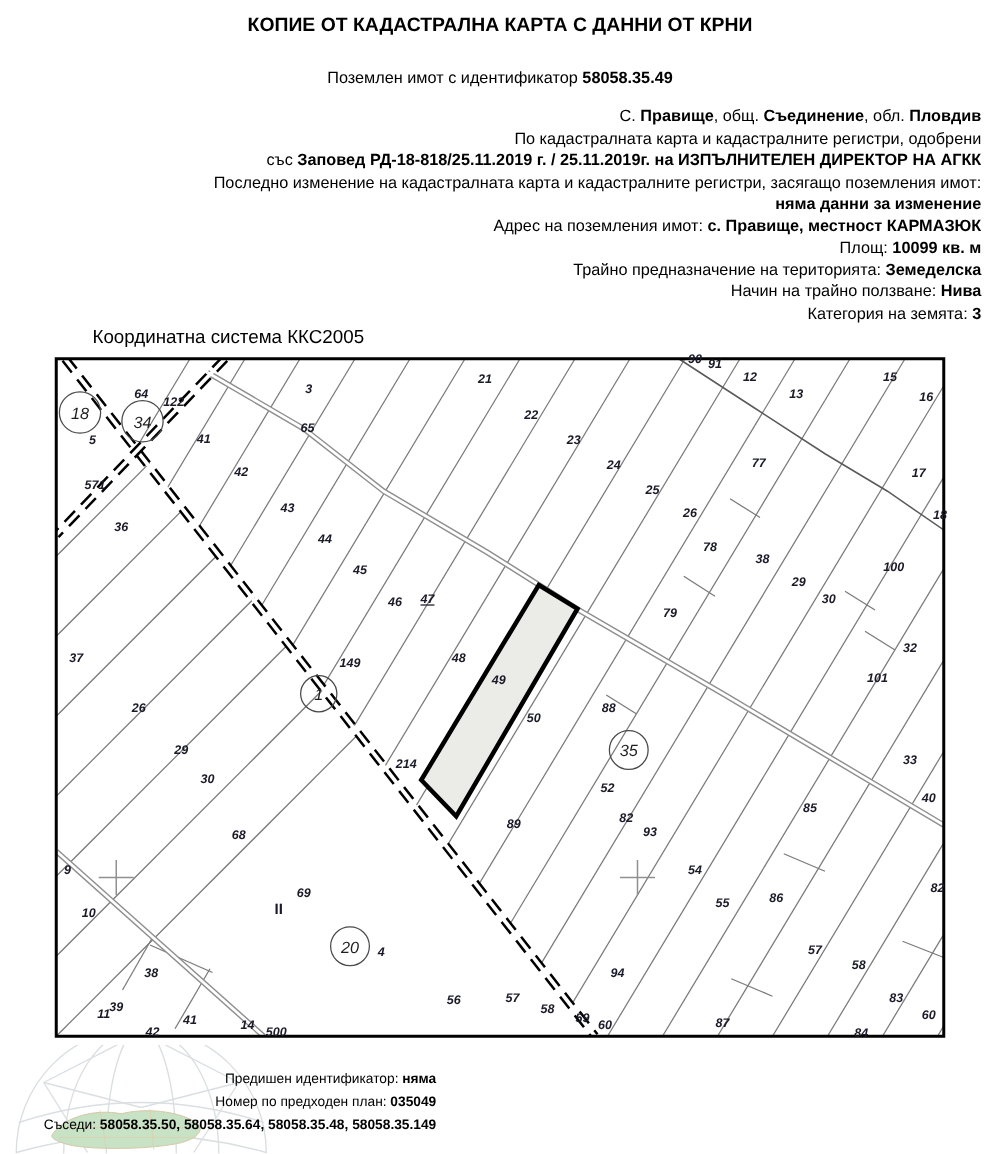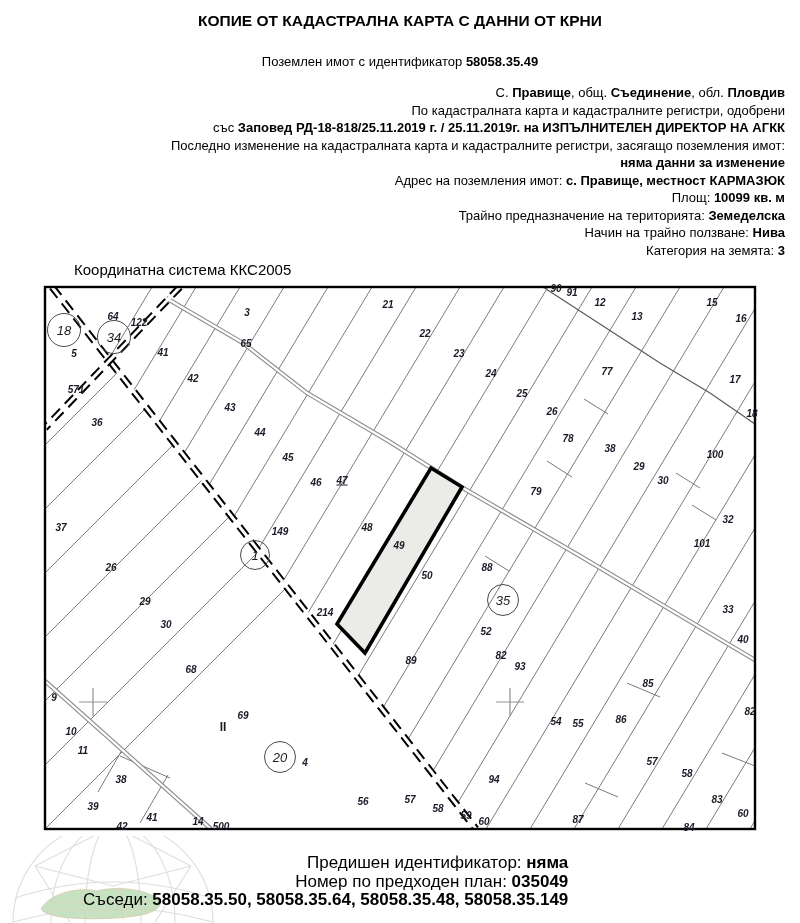--- a/index.html
+++ b/index.html
@@ -16,21 +16,21 @@
   .map-svg{position:absolute;left:43px;top:285px;width:714px;height:547px;}
   .overlay{position:absolute;left:0;top:0;width:800px;height:923px;pointer-events:none;}
   .mlabel{position:absolute;transform:translate(-50%,-50%);font-size:10px;font-weight:bold;
           font-style:italic;color:#1a1a28;white-space:nowrap;}
   .mcircle{position:absolute;border:1.4px solid #4a4a4a;border-radius:50%;
            display:flex;align-items:center;justify-content:center;
            font-style:italic;font-size:13px;color:#1f1f1f;box-sizing:border-box;}
   .roman{position:absolute;transform:translate(-50%,-50%);font-size:12px;font-weight:bold;color:#1a1a28;}
   .scale-label{position:absolute;top:835px;left:43px;width:714px;text-align:center;
                font-size:13.5px;font-weight:bold;}
-  .footer-block{position:absolute;top:854px;left:35px;font-size:17px;line-height:18.5px;z-index:2;margin-left:48px;}
+  .footer-block{position:absolute;top:854px;left:35px;font-size:11px;line-height:18.5px;z-index:2;}
   .watermark{position:absolute;left:5px;top:836px;width:225px;height:87px;z-index:1;opacity:.75;}
   .thin{stroke:#7a7a7a;stroke-width:1;}
   .thin2{stroke:#5a5a5a;stroke-width:1.2;fill:none;}
 </style>
 </head>
 <body>
 
 <div class="page">
 
   <div class="doc-title">КОПИЕ ОТ КАДАСТРАЛНА КАРТА С ДАННИ ОТ КРНИ</div>
@@ -148,21 +148,21 @@
       <span class="mlabel" style="left: 76px; top: 389px;">571</span>
       <span class="mlabel" style="left: 97px; top: 422px;">36</span>
       <span class="mlabel" style="left: 61px; top: 527px;">37</span>
       <span class="mlabel" style="left: 111px; top: 567px;">26</span>
       <span class="mlabel" style="left: 145px; top: 601px;">29</span>
       <span class="mlabel" style="left: 166px; top: 624px;">30</span>
       <span class="mlabel" style="left: 191px; top: 669px;">68</span>
       <span class="mlabel" style="left: 243px; top: 715px;">69</span>
       <span class="mlabel" style="left: 54px; top: 697px;">9</span>
       <span class="mlabel" style="left: 71px; top: 731px;">10</span>
-      <span class="mlabel" style="left: 83px; top: 750px; text-align: center;">11</span>
+      <span class="mlabel" style="left: 83px; top: 812px; text-align: center;">11</span>
       <span class="mlabel" style="left: 121px; top: 779px;">38</span>
       <span class="mlabel" style="left: 93px; top: 806px;">39</span>
       <span class="mlabel" style="left: 122px; top: 826px;">42</span>
       <span class="mlabel" style="left: 152px; top: 817px;">41</span>
       <span class="mlabel" style="left: 198px; top: 821px;">14</span>
       <span class="mlabel" style="left: 221px; top: 826px;">500</span>
       <span class="mlabel" style="left: 305px; top: 762px;">4</span>
       <span class="mlabel" style="left: 363px; top: 801px;">56</span>
       <span class="mlabel" style="left: 410px; top: 799px;">57</span>
       <span class="mlabel" style="left: 438px; top: 808px;">58</span>
@@ -205,24 +205,24 @@
       <span class="mlabel" style="left: 752px; top: 413px;">18</span>
       <span class="mlabel" style="left: 715px; top: 454px;">100</span>
       <span class="mlabel" style="left: 728px; top: 519px;">32</span>
       <span class="mlabel" style="left: 662px; top: 543px; margin-left: 40px;">101</span>
       <span class="mlabel" style="left: 728px; top: 609px;">33</span>
       <span class="mlabel" style="left: 743px; top: 639px;">40</span>
       <span class="mlabel" style="left: 486px; top: 631px;">52</span>
       <span class="mlabel" style="left: 411px; top: 660px;">89</span>
       <span class="mlabel" style="left: 501px; top: 655px;">82</span>
       <span class="mlabel" style="left: 520px; top: 666px;">93</span>
-      <span class="mlabel" style="left: 556px; top: 697px; margin-top: 24px;">54</span>
+      <span class="mlabel" style="left: 556px; top: 697px;">54</span>
       <span class="mlabel" style="left: 578px; top: 723px;">55</span>
       <span class="mlabel" style="left: 621px; top: 719px;">86</span>
-      <span class="mlabel" style="left: 648px; top: 647px; margin-top: 36px;">85</span>
+      <span class="mlabel" style="left: 648px; top: 647px;">85</span>
       <span class="mlabel" style="left: 652px; top: 761px;">57</span>
       <span class="mlabel" style="left: 687px; top: 773px;">58</span>
       <span class="mlabel" style="left: 750px; top: 711px;">82</span>
       <span class="mlabel" style="left: 717px; top: 799px;">83</span>
       <span class="mlabel" style="left: 743px; top: 813px;">60</span>
       <span class="mlabel" style="left: 689px; top: 827px;">84</span>
       <span class="mlabel" style="left: 578px; top: 819px;">87</span>
       <span class="mlabel" style="left: 494px; top: 779px;">94</span>
       <div class="mcircle" style="left: 47px; top: 313px; width: 34px; height: 34px;">18</div>
       <div class="mcircle" style="left: 97px; top: 320px; width: 34px; height: 34px;">34</div>

